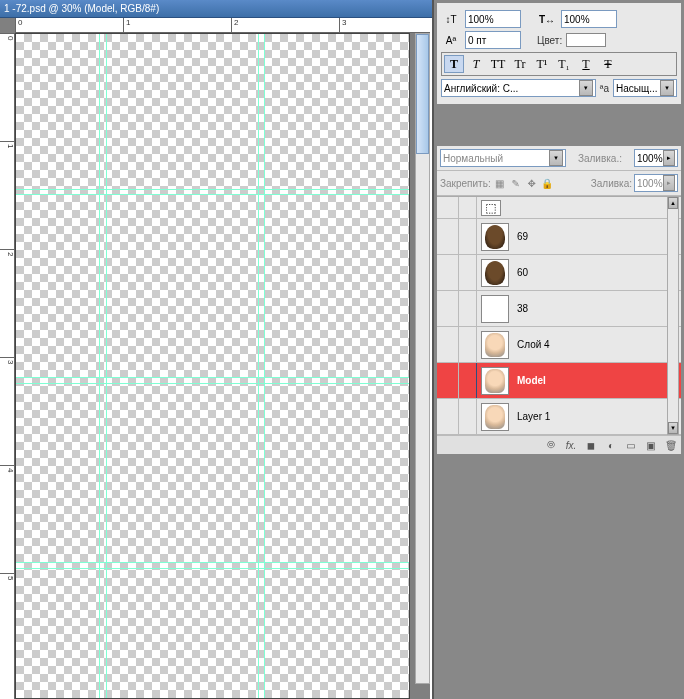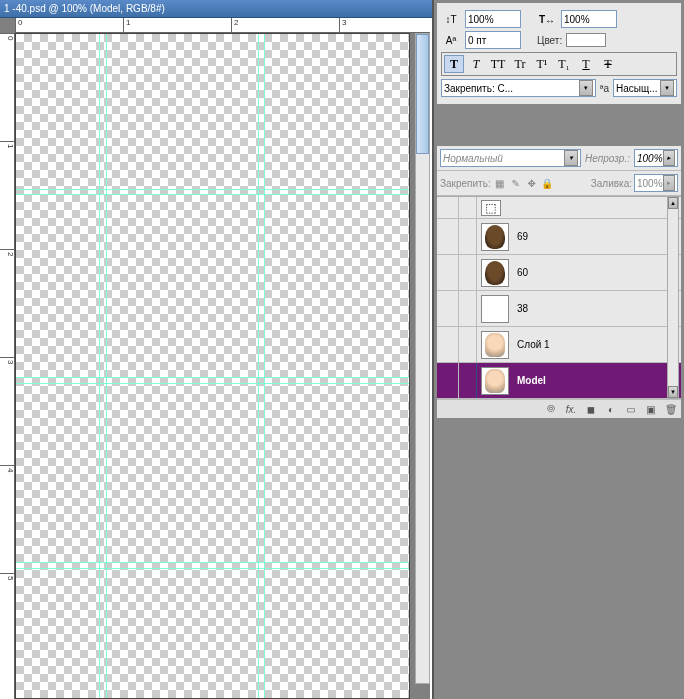--- a/index.html
+++ b/index.html
@@ -28,49 +28,49 @@
 .input-box { background: #fff; border: 1px solid #7a9ac0; height: 18px; width: 56px; font-size: 10px; padding: 0 2px; }
 .label { color: #333; }
 .text-btn-row { display: flex; gap: 2px; border: 1px solid #888; padding: 2px; background: #e8e8e8; }
 .text-btn { width: 20px; height: 18px; display: flex; align-items: center; justify-content: center; border: 1px solid transparent; cursor: pointer; font-family: 'Times New Roman', serif; font-size: 12px; }
 .text-btn.active { background: #c8d8f0; border: 1px solid #7a9ac0; }
 .dropdown { background: #fff; border: 1px solid #7a9ac0; height: 18px; display: flex; align-items: center; padding: 0 2px; font-size: 10px; }
 .dd-btn { width: 14px; height: 16px; background: linear-gradient(#d8d8d8,#b8b8b8); border: 1px solid #888; margin-left: auto; display: flex; align-items: center; justify-content: center; font-size: 7px; }
 .color-swatch { width: 40px; height: 14px; background: #fff; border: 1px solid #888; }
 
 .layers-panel { background: #e8e8e8; border: 1px solid #888; margin: 2px; margin-top: 40px; }
-.layers-header { display: flex; align-items: center; padding: 3px; border-bottom: 1px solid #bbb; gap: 4px; font-style: italic; }
+.layers-header { display: flex; align-items: center; padding: 3px; border-bottom: 1px solid #bbb; gap: 12px; }
 .blend-dd { flex: 1; }
 .opacity-label { color: #888; font-size: 10px; }
 .lock-row { display: flex; align-items: center; padding: 3px; border-bottom: 1px solid #bbb; gap: 2px; color: #888; }
 .lock-icon { width: 14px; height: 14px; display: flex; align-items: center; justify-content: center; cursor: pointer; }
 .layers-list { max-height: 310px; overflow: hidden; background: #d8d8d8; border-top: 1px solid #aaa; }
 .layer { display: flex; align-items: center; height: 36px; background: #e8e8e8; border-bottom: 1px solid #bbb; }
 .layer.short { height: 22px; }
-.layer.selected { background: #701a75; color: #fff; }
+.layer.selected { background: #ef4444; color: #fff; }
 .layer .vis { width: 22px; height: 100%; border-right: 1px solid #bbb; display: flex; align-items: center; justify-content: center; cursor: pointer; }
 .layer .link { width: 18px; height: 100%; border-right: 1px solid #bbb; }
 .layer .thumb { width: 28px; height: 28px; margin: 0 4px; background: #fff; border: 1px solid #888; display: flex; align-items: center; justify-content: center; }
 .layer .name { flex: 1; padding-left: 4px; font-size: 10px; }
 .layer .lock-ind { width: 16px; display: flex; align-items: center; justify-content: center; }
 .layer.selected .name { font-weight: bold; }
 .thumb-face { width: 20px; height: 24px; background: radial-gradient(circle at 50% 40%, #f8d8b8 40%, #d8b898 60%, #888 100%); border-radius: 40% 40% 30% 30%; }
 .thumb-hair { width: 20px; height: 24px; background: radial-gradient(ellipse at 50% 30%, #6b4a2a 50%, #3a2818 80%); border-radius: 50% 50% 40% 40%; }
 .thumb-checker { background-image: repeating-conic-gradient(#ccc 0% 25%, #fff 0% 50%); background-size: 6px 6px; }
 .layers-footer { display: flex; align-items: center; justify-content: flex-end; padding: 2px; gap: 4px; border-top: 1px solid #bbb; background: #e0e0e0; }
 .footer-icon { width: 16px; height: 14px; display: flex; align-items: center; justify-content: center; cursor: pointer; color: #555; }
 .scroll-v-panel { position: absolute; right: 2px; top: 0; width: 12px; bottom: 0; background: #e8e8e8; border: 1px solid #aaa; }
 .scroll-btn { height: 12px; background: linear-gradient(#d8d8d8,#b8b8b8); border: 1px solid #888; font-size: 7px; display: flex; align-items:center; justify-content:center; }
 .layers-wrap { position: relative; }
 </style>
 </head>
 <body>
 
 <div class="titlebar">
-  <span class="title">1 -40.psd @ 100% (Model, RGB/8#)</span>
+  <span class="title">1 -72.psd @ 30% (Model, RGB/8#)</span>
   <div class="wincontrols">
     <span>_</span>
     <span>❐</span>
     <span>×</span>
   </div>
 </div>
 
 <div class="canvas-area">
   <div class="ruler-top">
     <span class="tick" style="left:0">0</span>
@@ -125,38 +125,38 @@
       <span class="text-btn" style="font-style:italic">T</span>
       <span class="text-btn">TT</span>
       <span class="text-btn">Tr</span>
       <span class="text-btn">T¹</span>
       <span class="text-btn">T₁</span>
       <span class="text-btn" style="text-decoration:underline">T</span>
       <span class="text-btn" style="text-decoration:line-through">Ŧ</span>
     </div>
     <div class="char-row">
       <div class="dropdown" style="flex:1">
-        <span>Закрепить: С...</span>
+        <span>Английский: С...</span>
         <span class="dd-btn">▾</span>
       </div>
       <span class="label">ªа</span>
       <div class="dropdown" style="width:64px">
         <span>Насыщ...</span>
         <span class="dd-btn">▾</span>
       </div>
     </div>
   </div>
 
   <div class="layers-panel">
     <div class="layers-header">
       <div class="dropdown blend-dd">
         <span style="color:#888">Нормальный</span>
         <span class="dd-btn">▾</span>
       </div>
-      <span class="opacity-label">Непрозр.:</span>
+      <span class="opacity-label">Заливка.:</span>
       <div class="dropdown" style="width:44px">
         <span>100%</span>
         <span class="dd-btn">▸</span>
       </div>
     </div>
     <div class="lock-row">
       <span>Закрепить:</span>
       <span class="lock-icon">▦</span>
       <span class="lock-icon">✎</span>
       <span class="lock-icon">✥</span>
@@ -199,29 +199,37 @@
           <div class="link"></div>
           <div class="thumb thumb-checker"></div>
           <span class="name">38</span>
         </div>
         <div class="layer">
           <div class="vis"></div>
           <div class="link"></div>
           <div class="thumb">
               <div class="thumb-face"></div>
             </div>
-          <span class="name">Слой 1</span>
+          <span class="name">Слой 4</span>
         </div>
         <div class="layer selected">
           <div class="vis"></div>
           <div class="link" style="border-right-color:#2a5080"></div>
           <div class="thumb">
               <div class="thumb-face"></div>
             </div>
           <span class="name">Model</span>
+        </div>
+        <div class="layer">
+          <div class="vis"></div>
+          <div class="link"></div>
+          <div class="thumb">
+              <div class="thumb-face"></div>
+            </div>
+          <span class="name">Layer 1</span>
         </div>
       </div>
       <div class="scroll-v-panel">
         <div class="scroll-btn">▴</div>
         <div class="scroll-btn" style="position:absolute;bottom:0;width:100%">▾</div>
       </div>
     </div>
 
     <div class="layers-footer">
       <span class="footer-icon">⦾</span>

